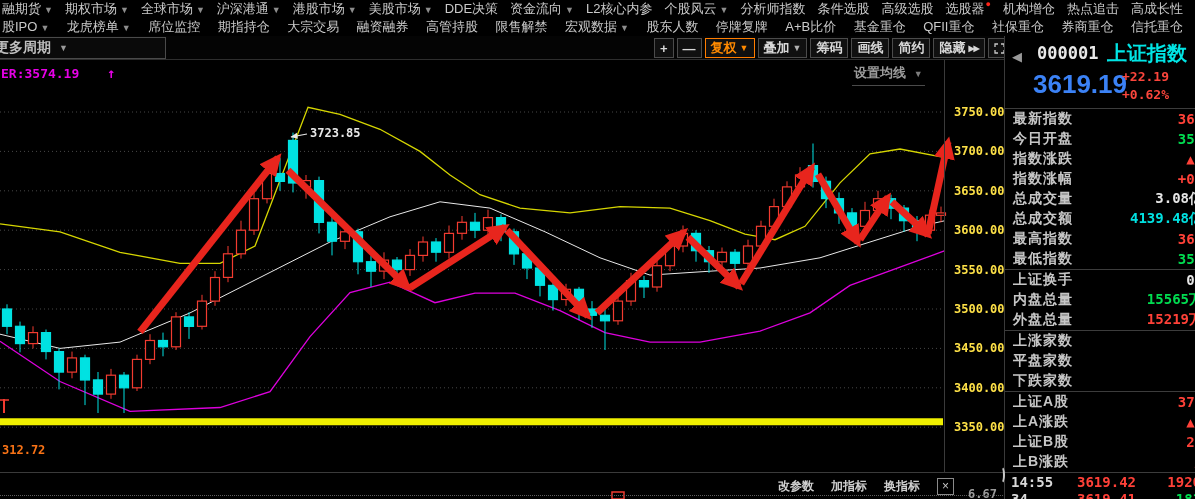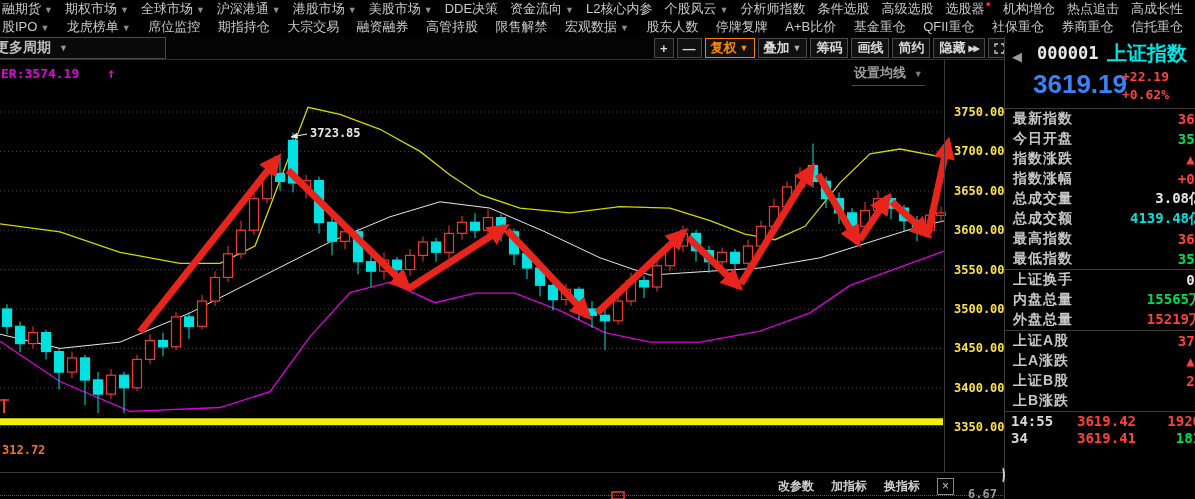--- a/index.html
+++ b/index.html
@@ -424,20 +424,34 @@
           <span class="lab">内盘总量</span>
           <span class="val c-green">15565万</span>
         </div>
         <div class="srow">
           <span class="lab">外盘总量</span>
           <span class="val c-red">15219万</span>
         </div>
       </div>
       <div class="sgroup">
         <div class="srow">
+          <span class="lab">上涨家数</span>
+          <span class="val c-red">1</span>
+        </div>
+        <div class="srow">
+          <span class="lab">平盘家数</span>
+          <span class="val c-white"></span>
+        </div>
+        <div class="srow">
+          <span class="lab">下跌家数</span>
+          <span class="val c-white"></span>
+        </div>
+      </div>
+      <div class="sgroup">
+        <div class="srow">
           <span class="lab">上证A股</span>
           <span class="val c-red">379</span>
         </div>
         <div class="srow">
           <span class="lab">上A涨跌</span>
           <span class="val c-red">▲2</span>
         </div>
         <div class="srow">
           <span class="lab">上证B股</span>
           <span class="val c-red">28</span>

